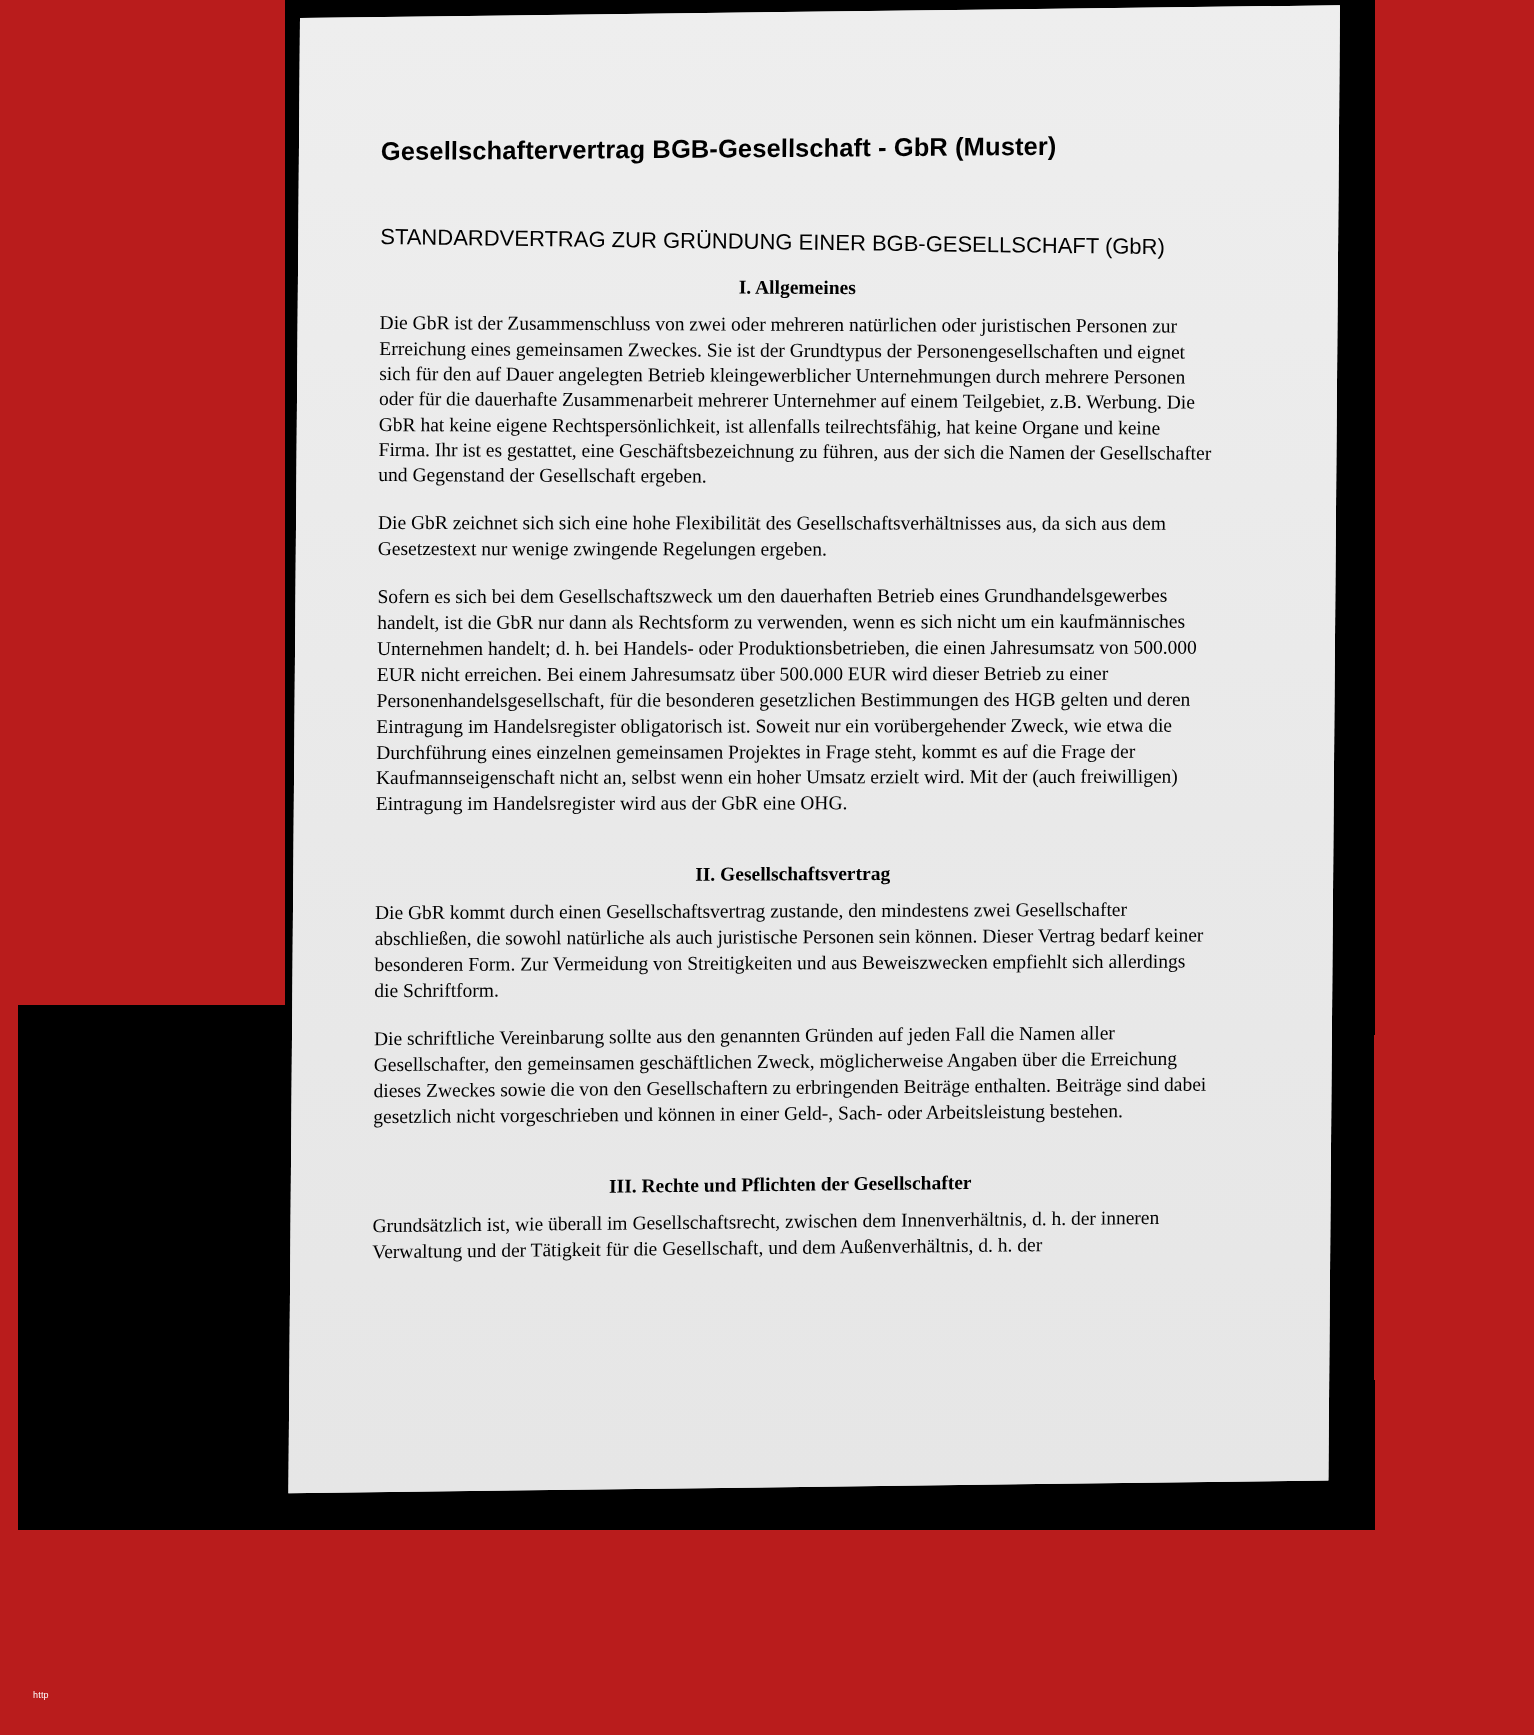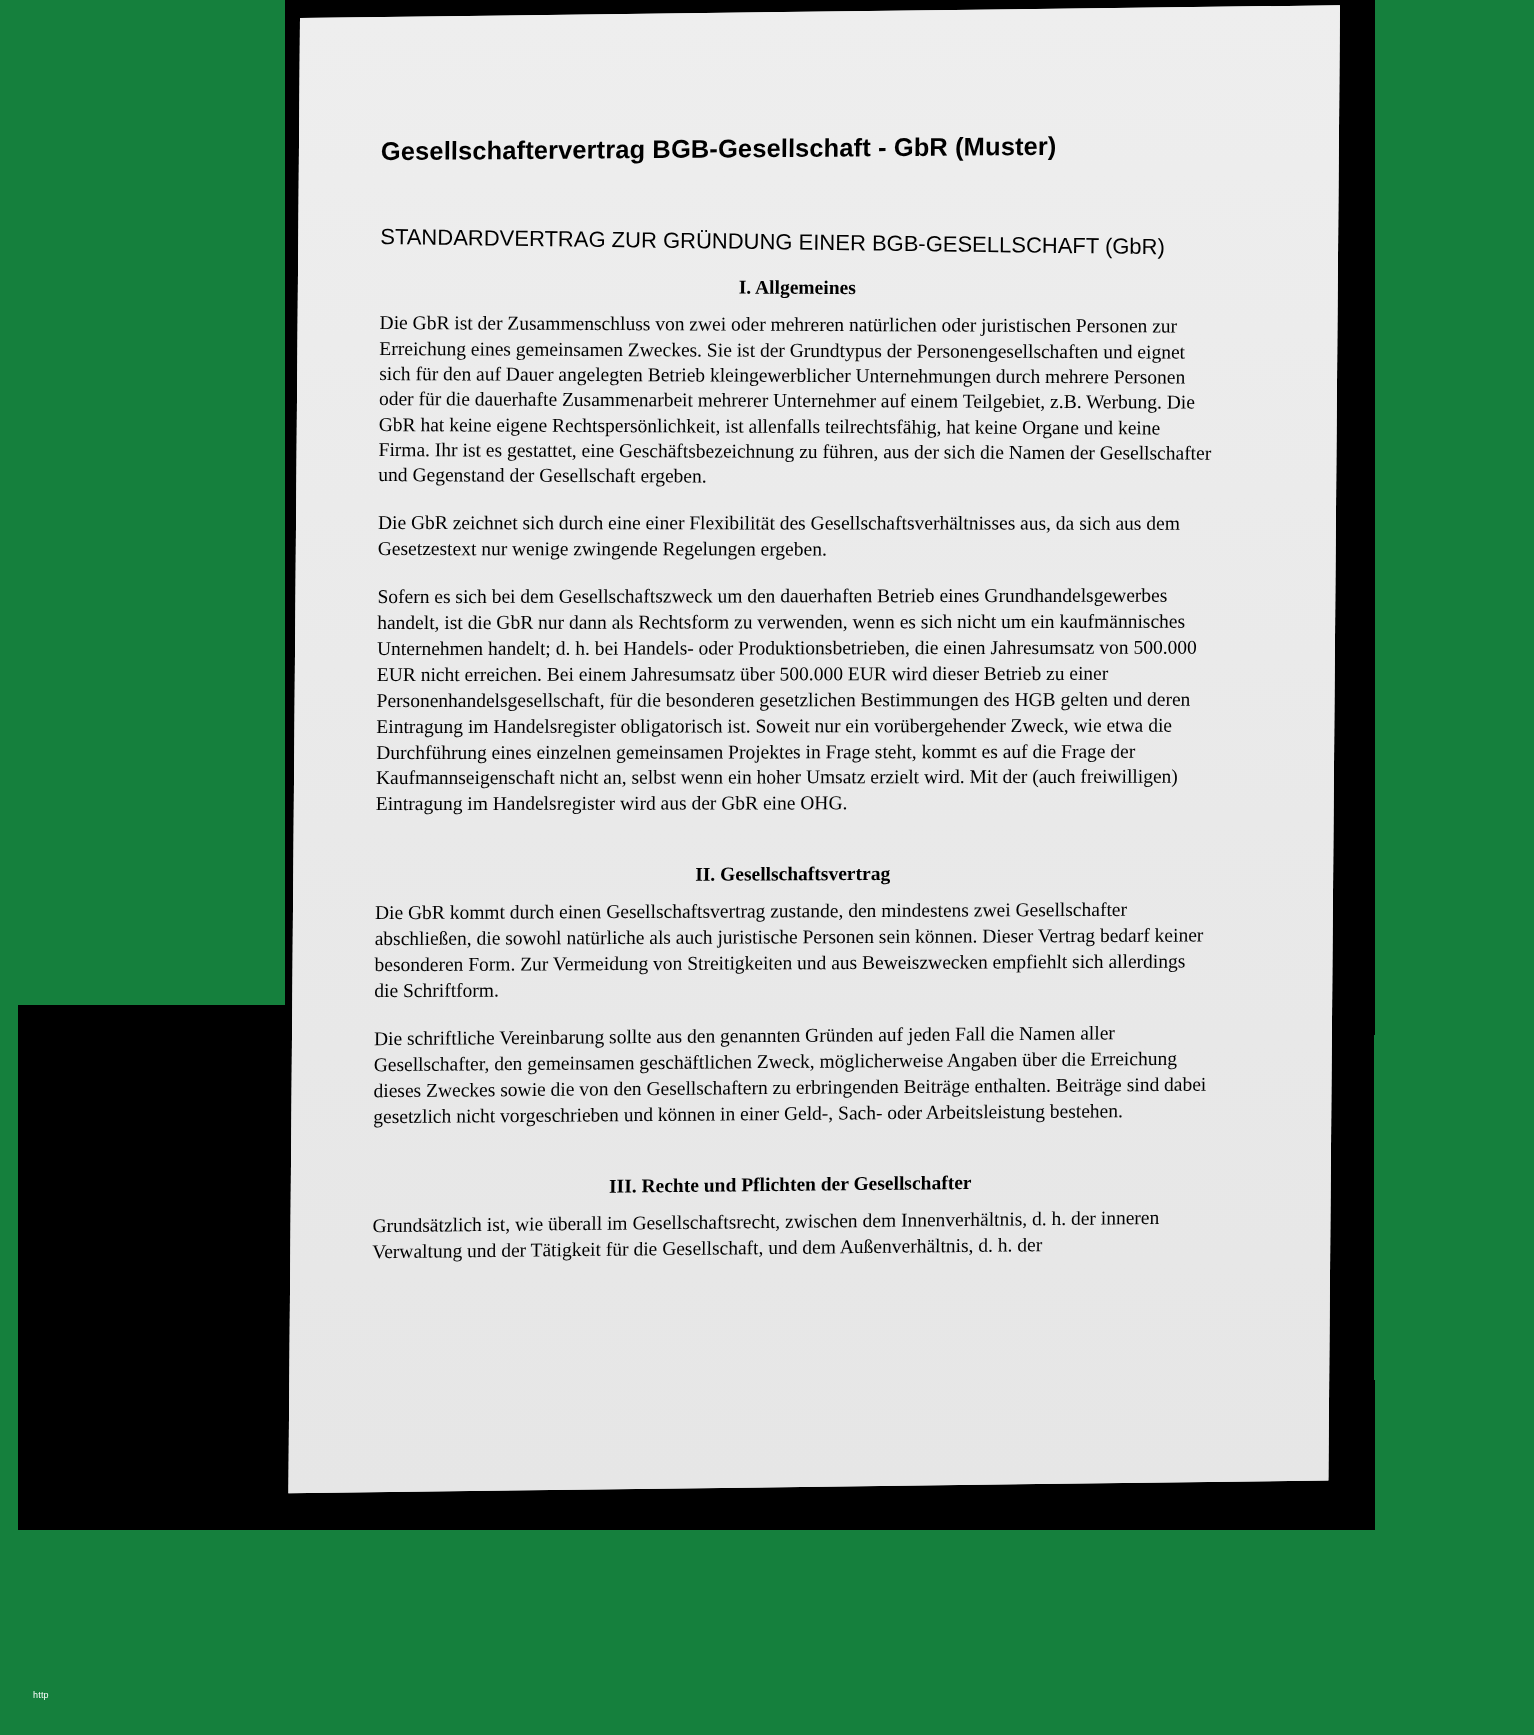--- a/index.html
+++ b/index.html
@@ -5,21 +5,21 @@
   html, body {
     margin: 0;
     padding: 0;
     background: #ffffff;
   }
   #screen {
     position: relative;
     width: 1534px;
     height: 1735px;
     overflow: hidden;
-    background: #15803d;
+    background: #b91c1c;
     font-family: "Liberation Serif", serif;
   }
 
   
   .black-panel-top {
     position: absolute;
     left: 285px;
     top: 0px;
     width: 1090px;
     height: 1035px;
@@ -151,21 +151,21 @@
         <h1 class="doc-title">Gesellschaftervertrag BGB-Gesellschaft - GbR (Muster)</h1>
 
         <div class="doc-subtitle">STANDARDVERTRAG ZUR GRÜNDUNG EINER BGB-GESELLSCHAFT (GbR)</div>
 
         <div class="band1">
           <h2 class="section-heading">I. Allgemeines</h2>
           <p class="para tight">Die GbR ist der Zusammenschluss von zwei oder mehreren natürlichen oder juristischen Personen zur Erreichung eines gemeinsamen Zweckes. Sie ist der Grundtypus der Personengesellschaften und eignet sich für den auf Dauer angelegten Betrieb kleingewerblicher Unternehmungen durch mehrere Personen oder für die dauerhafte Zusammenarbeit mehrerer Unternehmer auf einem Teilgebiet, z.B. Werbung. Die GbR hat keine eigene Rechtspersönlichkeit, ist allenfalls teilrechtsfähig, hat keine Organe und keine Firma. Ihr ist es gestattet, eine Geschäftsbezeichnung zu führen, aus der sich die Namen der Gesellschafter und Gegenstand der Gesellschaft ergeben.</p>
         </div>
 
         <div class="band2">
-          <p class="para">Die GbR zeichnet sich durch eine einer Flexibilität des Gesellschaftsverhältnisses aus, da sich aus dem Gesetzestext nur wenige zwingende Regelungen ergeben.</p>
+          <p class="para">Die GbR zeichnet sich sich eine hohe Flexibilität des Gesellschaftsverhältnisses aus, da sich aus dem Gesetzestext nur wenige zwingende Regelungen ergeben.</p>
         </div>
 
         <div class="band3">
           <p class="para">Sofern es sich bei dem Gesellschaftszweck um den dauerhaften Betrieb eines Grundhandelsgewerbes handelt, ist die GbR nur dann als Rechtsform zu verwenden, wenn es sich nicht um ein kaufmännisches Unternehmen handelt; d. h. bei Handels- oder Produktionsbetrieben, die einen Jahresumsatz von 500.000 EUR nicht erreichen. Bei einem Jahresumsatz über 500.000 EUR wird dieser Betrieb zu einer Personenhandelsgesellschaft, für die besonderen gesetzlichen Bestimmungen des HGB gelten und deren Eintragung im Handelsregister obligatorisch ist. Soweit nur ein vorübergehender Zweck, wie etwa die Durchführung eines einzelnen gemeinsamen Projektes in Frage steht, kommt es auf die Frage der Kaufmannseigenschaft nicht an, selbst wenn ein hoher Umsatz erzielt wird. Mit der (auch freiwilligen) Eintragung im Handelsregister wird aus der GbR eine OHG.</p>
         </div>
 
         <div class="band4">
           <h2 class="section-heading h2">II. Gesellschaftsvertrag</h2>
           <p class="para">Die GbR kommt durch einen Gesellschaftsvertrag zustande, den mindestens zwei Gesellschafter abschließen, die sowohl natürliche als auch juristische Personen sein können. Dieser Vertrag bedarf keiner besonderen Form. Zur Vermeidung von Streitigkeiten und aus Beweiszwecken empfiehlt sich allerdings die Schriftform.</p>
         </div>

